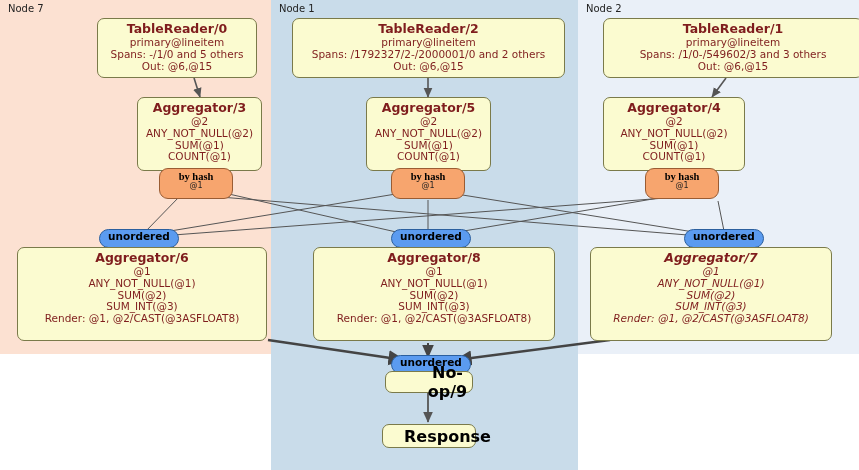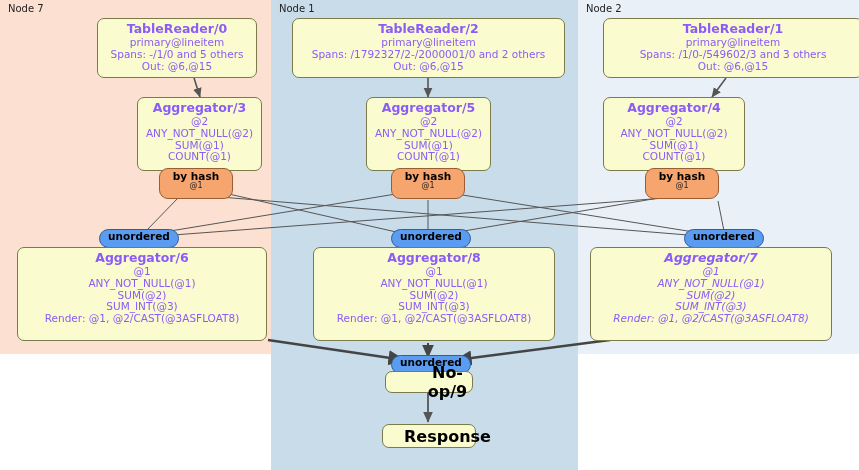--- a/index.html
+++ b/index.html
@@ -20,40 +20,40 @@
 
   
   .proc{
     position:absolute;
     background:#fbfbd0;
     border:1px solid #7a7a4a;
     border-radius:7px;
     box-sizing:border-box;
     text-align:center;
     padding:3px 6px 4px 6px;
-    color:#8b5cf6;
+    color:#7f1d1d;
     line-height:1.12;
   }
   .proc .ttl{font-weight:bold;font-size:12.5px;display:block;margin-bottom:1px;}
   .proc .ln{font-size:10.5px;display:block;white-space:nowrap;}
 
   .simplebox{
     position:absolute;background:#fbfbd0;border:1px solid #7a7a4a;
     border-radius:7px;box-sizing:border-box;text-align:center;
     font-weight:bold;font-size:16px;color:#000;
     display:flex;align-items:center;justify-content:center;padding-left:37px;
   }
 
   
   .hashpill{
     position:absolute;background:#f7a56e;border:1px solid #9a5c33;
     border-radius:9px;box-sizing:border-box;text-align:center;
     padding-top:2px;color:#000;line-height:1.05;
   }
-  .hashpill .hl{font-weight:bold;font-size:10.5px;display:block;}
+  .hashpill .hl{font-weight:bold;font-size:10.5px;display:block;font-family:Liberation Serif, serif;}
   .hashpill .hs{font-size:8px;display:block;color:#222;}
 
   .unordered{
     position:absolute;background:#5b9bf0;border:1px solid #2b5f9e;
     border-radius:11px;box-sizing:border-box;
     display:flex;justify-content:center;
     font-weight:bold;font-size:10.5px;color:#000;
   }
 </style>
 </head>

